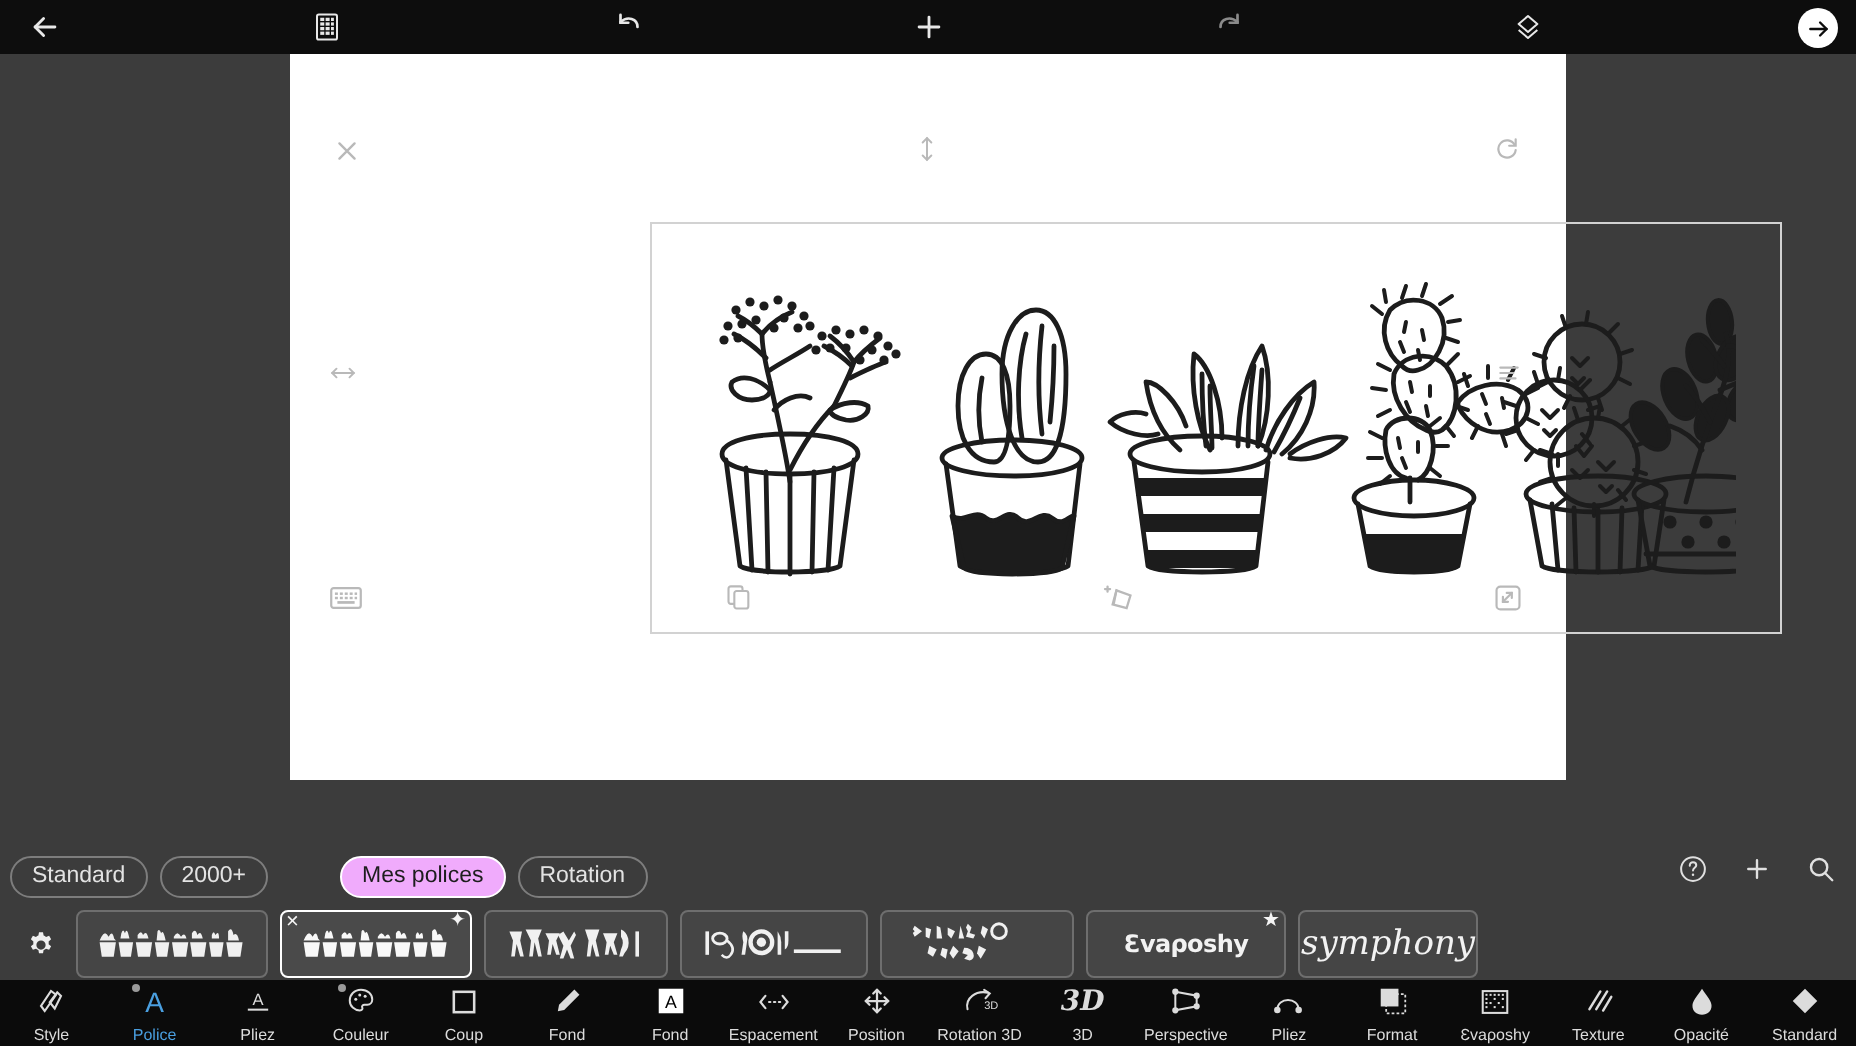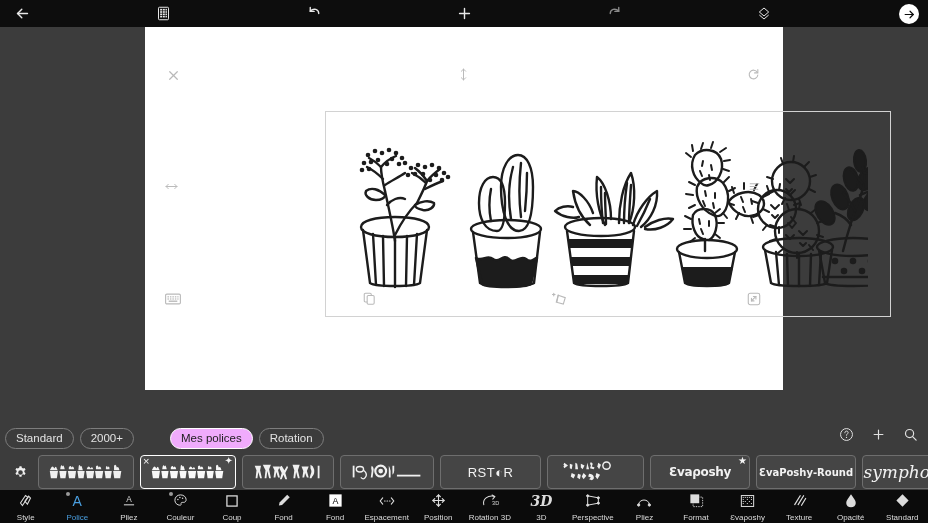--- a/index.html
+++ b/index.html
@@ -561,23 +561,20 @@
             <path d="M24 3 q3 2 2 6 l-1 7 h-2 l1-7 q-1-4 0-6 Z" stroke="none"></path>
             <circle cx="34" cy="9" r="6" fill="none" stroke-width="2.4"></circle>
             <circle cx="34" cy="9" r="2.6" stroke="none"></circle>
             <path d="M43 3 q2 3 2 6 l0 7 h-2 l0-7 q0-3 0-6 Z" stroke="none"></path>
             <path d="M47 3 l2 0 l0 5 q0 4 -2 5 Z" stroke="none"></path>
             <rect x="52" y="13" width="26" height="2" stroke="none"></rect>
           </g>
         </svg>
       </div>
 
-      <div class="fcard" style="width:101px;">
-        <span class="fname rst">RST◐R</span>
-      </div>
 
       <div class="fcard" style="width:97px;">
         <svg width="84" height="24" viewBox="0 0 84 24">
           <g fill="#f0f0f0">
             <path d="M8 2 l4 3 l-4 3 l-1-2 l1-1 l-1-1 Z"></path>
             <path d="M14 3 l3 1 l-1 5 l-2-1 Z"></path>
             <path d="M20 2 l2 1 l1 6 l-3 0 Z"></path>
             <path d="M26 3 l4 2 l-2 4 l-2-2 Z"></path>
             <path d="M33 2 l2 7 l-3 0 Z"></path>
             <path d="M37 1 l2 2 l-1 3 l3 1 l-1 2 l-4-1 l1-3 l-1-2 Z"></path>
@@ -590,23 +587,20 @@
             <path d="M43 13 l4 2 l-3 5 l-2-3 Z"></path>
           </g>
         </svg>
       </div>
 
       <div class="fcard" style="width:100px;">
         <span class="corner star">★</span>
         <span class="fname eva">Ɛvaρoshy</span>
       </div>
 
-      <div class="fcard" style="width:100px;">
-        <span class="fname evar">ƐvaPoshy-Round</span>
-      </div>
 
       <div class="fcard" style="width:90px;">
         <span class="fname sym">symphony</span>
       </div>
 
     </div>
   </div>
 
   <div class="bottombar">
 

